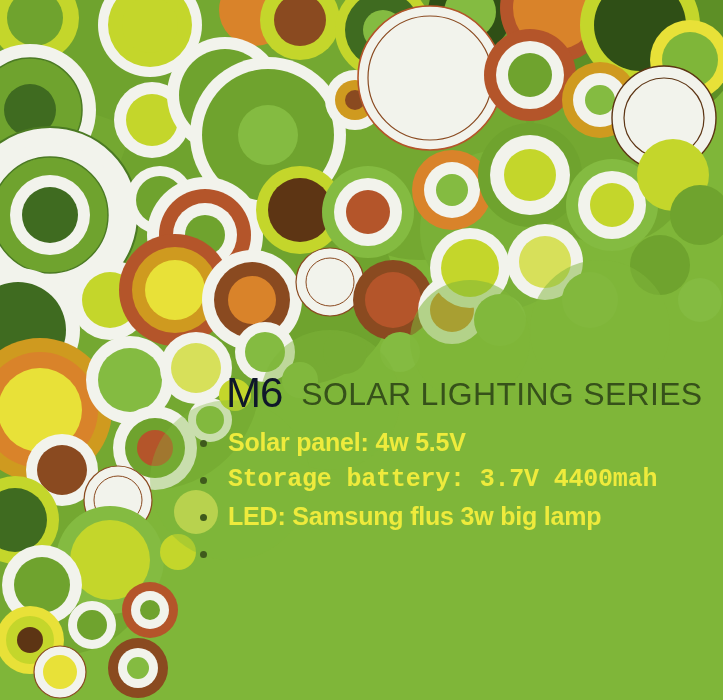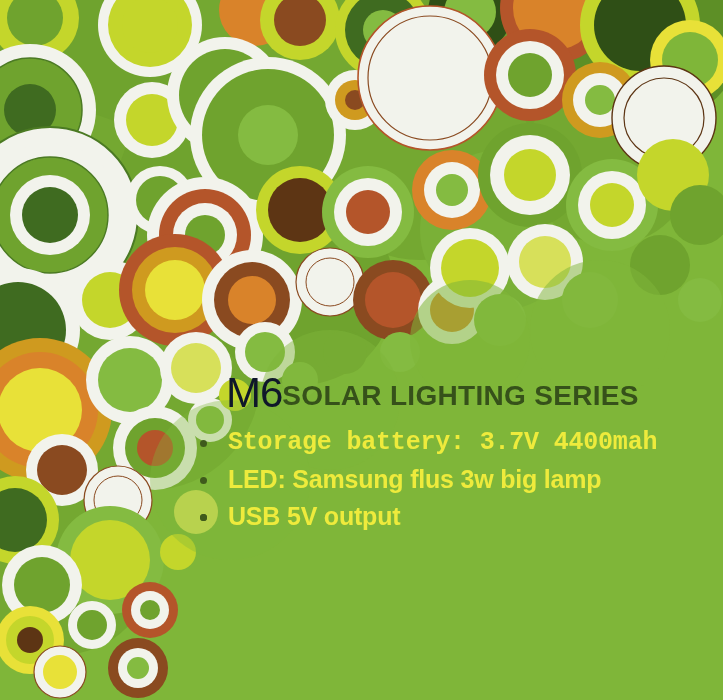--- a/index.html
+++ b/index.html
@@ -35,24 +35,24 @@
     margin-left: 30px;
     margin-bottom: 10px;
   }
   #title-model {
     font-size: 42px;
     font-weight: 400;
     letter-spacing: -1px;
     vertical-align: -2px;
   }
   #title-series {
-    font-size: 28px;
-    font-weight: 700;
+    font-size: 32px;
+    font-weight: 400;
     letter-spacing: 0.3px;
-    margin-left: 0;
+    margin-left: 19px;
   }
   ul#spec-list {
     list-style: none;
     margin: 0;
     padding: 0;
   }
   ul#spec-list li {
     position: relative;
     padding-left: 32px;
     font-size: 25px;
@@ -288,31 +288,31 @@
     </g>
   </svg>
 
   <div id="text-block">
 
     <div id="title-line">
       <span id="title-model" style="color: #0f172a;">M6</span><span id="title-series" style="color: rgb(54, 81, 26);">SOLAR LIGHTING SERIES</span>
     </div>
 
     <ul id="spec-list">
+      <li style="color: rgb(238, 235, 60);">
+        <span class="bullet-dot" style="background: rgb(63, 90, 28);"></span>
+        <span>Solar panel: 4w 5.5V</span>
+      </li>
       <li style="color: rgb(238, 235, 60); font-family: Liberation Mono, monospace;">
         <span class="bullet-dot" style="background: rgb(63, 90, 28);"></span>
         <span>Storage battery: 3.7V 4400mah</span>
       </li>
       <li style="color: rgb(238, 235, 60);">
         <span class="bullet-dot" style="background: rgb(63, 90, 28);"></span>
         <span>LED: Samsung flus 3w big lamp</span>
       </li>
       <li style="color: rgb(238, 235, 60);">
         <span class="bullet-dot" style="background: rgb(63, 90, 28);"></span>
       </li>
-      <li style="color: rgb(238, 235, 60);">
-        <span class="bullet-dot" style="background: rgb(63, 90, 28);"></span>
-        <span>USB 5V output</span>
-      </li>
     </ul>
 
   </div>
 </div>
 
 </body></html>

